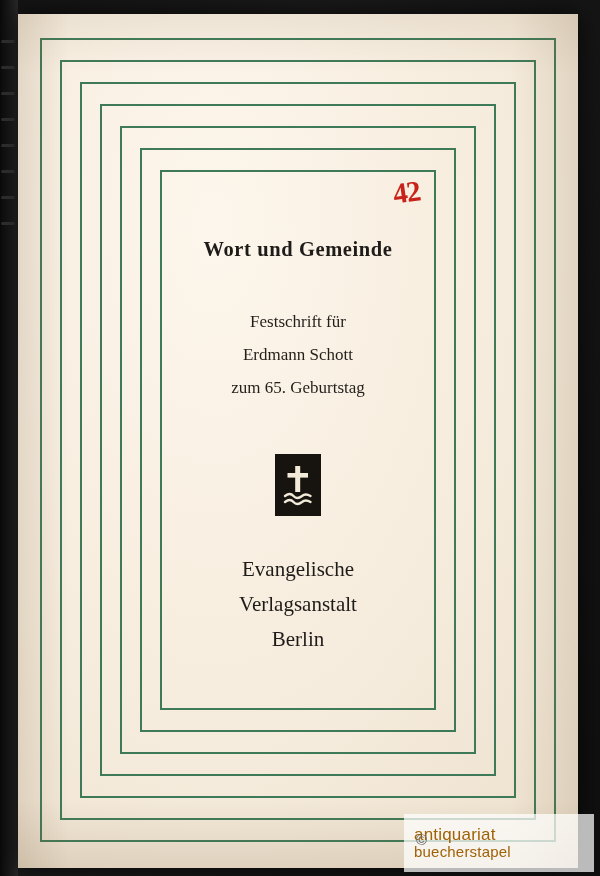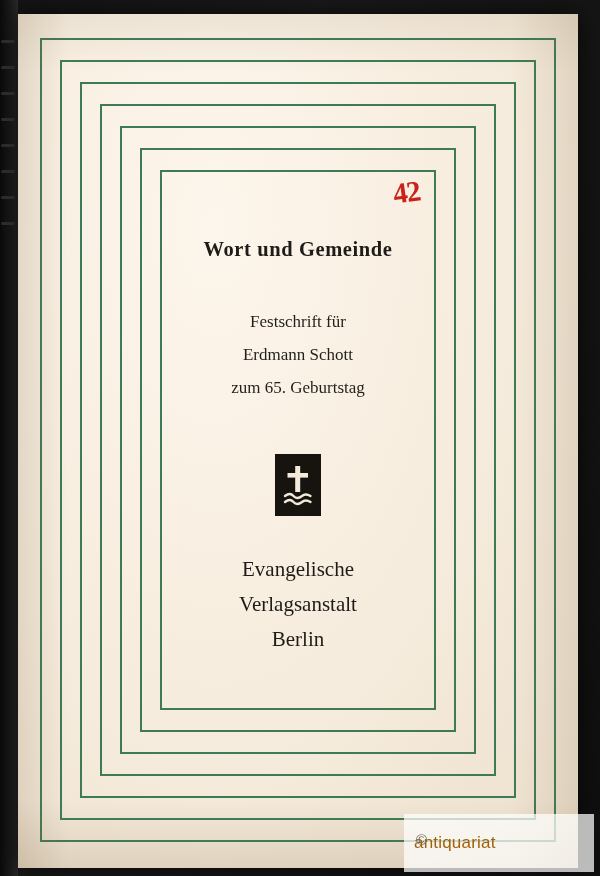--- a/index.html
+++ b/index.html
@@ -235,14 +235,15 @@
         <div>Verlagsanstalt</div>
         <div>Berlin</div>
       </div>
 
     </div>
   </div>
 
   <div class="watermark">
     <span class="wm-c">©</span>
     <div class="wm-line">antiquariat</div>
+    <div class="wm-line small">buecherstapel</div>
   </div>
 </div>
 
 </body></html>

